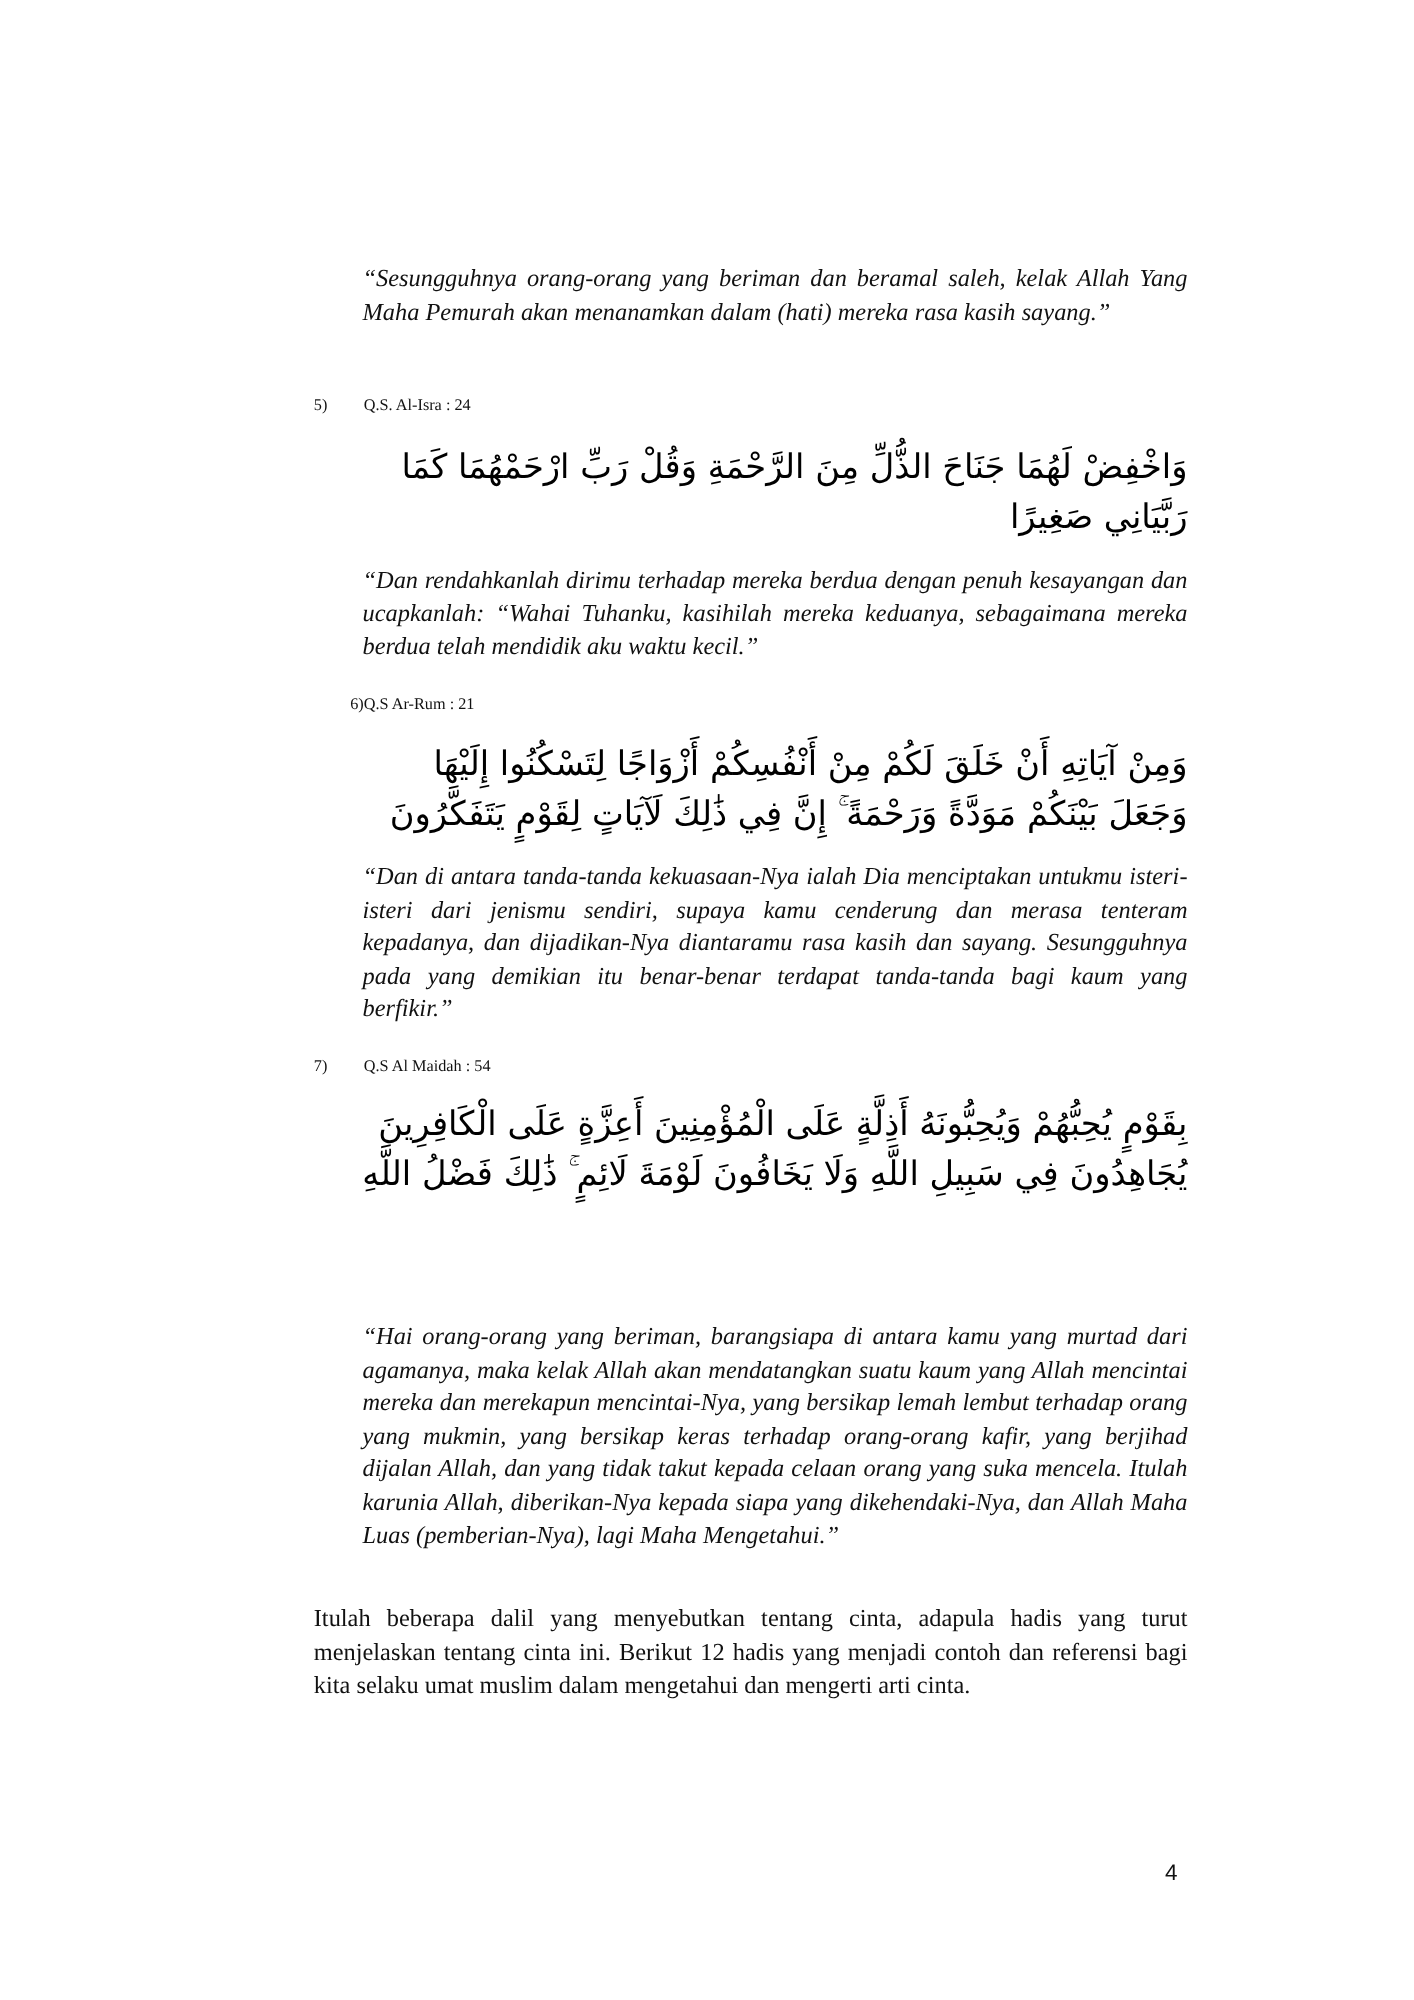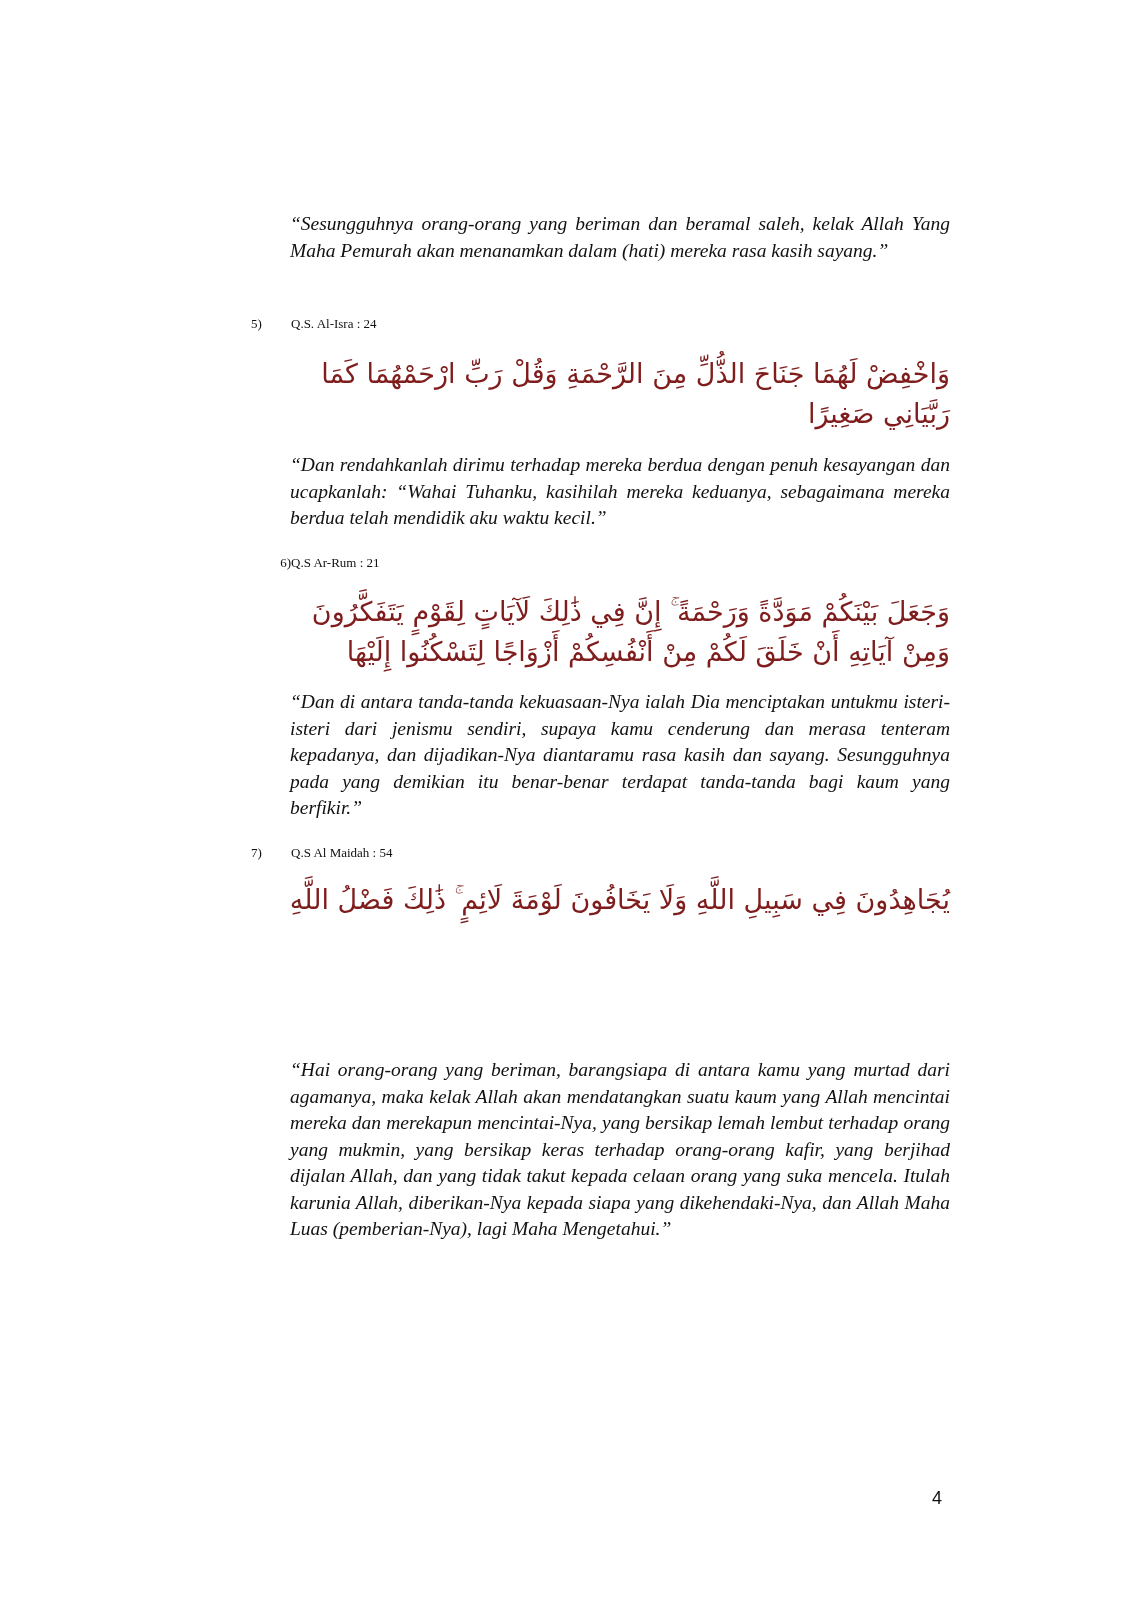--- a/index.html
+++ b/index.html
@@ -44,21 +44,21 @@
   }
   .arabic {
     position: absolute;
     left: 290px;
     width: 660px;
     direction: rtl;
     text-align: right;
     font-family: "DejaVu Sans", sans-serif;
     font-size: 27px;
     line-height: 40px;
-    color: #7f1d1d;
+    color: #000000;
   }
   .arabic .line {
     display: block;
     white-space: nowrap;
   }
   .paragraph {
     position: absolute;
     left: 251px;
     width: 699px;
     font-size: 19.5px;
@@ -88,29 +88,31 @@
   <div class="arabic" style="top:354px;">
     <span class="line">وَاخْفِضْ لَهُمَا جَنَاحَ الذُّلِّ مِنَ الرَّحْمَةِ وَقُلْ رَبِّ ارْحَمْهُمَا كَمَا</span>
     <span class="line">رَبَّيَانِي صَغِيرًا</span>
   </div>
   <div class="quote" style="top:452px;">“Dan rendahkanlah dirimu terhadap mereka berdua dengan penuh kesayangan dan ucapkanlah: “Wahai Tuhanku, kasihilah mereka keduanya, sebagaimana mereka berdua telah mendidik aku waktu kecil.”</div>
 
   <div class="item-heading" style="top:550px;text-align:right;">
     <span class="num">6)</span><span>Q.S Ar-Rum : 21</span>
   </div>
   <div class="arabic" style="top:592px;">
+    <span class="line">وَمِنْ آيَاتِهِ أَنْ خَلَقَ لَكُمْ مِنْ أَنْفُسِكُمْ أَزْوَاجًا لِتَسْكُنُوا إِلَيْهَا</span>
     <span class="line">وَجَعَلَ بَيْنَكُمْ مَوَدَّةً وَرَحْمَةً ۚ إِنَّ فِي ذَٰلِكَ لَآيَاتٍ لِقَوْمٍ يَتَفَكَّرُونَ</span>
-    <span class="line">وَمِنْ آيَاتِهِ أَنْ خَلَقَ لَكُمْ مِنْ أَنْفُسِكُمْ أَزْوَاجًا لِتَسْكُنُوا إِلَيْهَا</span>
   </div>
   <div class="quote" style="top:689px;">“Dan di antara tanda-tanda kekuasaan-Nya ialah Dia menciptakan untukmu isteri-isteri dari jenismu sendiri, supaya kamu cenderung dan merasa tenteram kepadanya, dan dijadikan-Nya diantaramu rasa kasih dan sayang. Sesungguhnya pada yang demikian itu benar-benar terdapat tanda-tanda bagi kaum yang berfikir.”</div>
 
   <div class="item-heading" style="top:840px;">
     <span class="num">7)</span><span>Q.S Al Maidah : 54</span>
   </div>
   <div class="arabic" style="top:880px;">
+    <span class="line">بِقَوْمٍ يُحِبُّهُمْ وَيُحِبُّونَهُ أَذِلَّةٍ عَلَى الْمُؤْمِنِينَ أَعِزَّةٍ عَلَى الْكَافِرِينَ</span>
     <span class="line">يُجَاهِدُونَ فِي سَبِيلِ اللَّهِ وَلَا يَخَافُونَ لَوْمَةَ لَائِمٍ ۚ ذَٰلِكَ فَضْلُ اللَّهِ</span>
   </div>
   <div class="quote" style="top:1057px;">“Hai orang-orang yang beriman, barangsiapa di antara kamu yang murtad dari agamanya, maka kelak Allah akan mendatangkan suatu kaum yang Allah mencintai mereka dan merekapun mencintai-Nya, yang bersikap lemah lembut terhadap orang yang mukmin, yang bersikap keras terhadap orang-orang kafir, yang berjihad dijalan Allah, dan yang tidak takut kepada celaan orang yang suka mencela. Itulah karunia Allah, diberikan-Nya kepada siapa yang dikehendaki-Nya, dan Allah Maha Luas (pemberian-Nya), lagi Maha Mengetahui.”</div>
 
+  <div class="paragraph" style="top:1283px;">Itulah beberapa dalil yang menyebutkan tentang cinta, adapula hadis yang turut menjelaskan tentang cinta ini. Berikut 12 hadis yang menjadi contoh dan referensi bagi kita selaku umat muslim dalam mengetahui dan mengerti arti cinta.</div>
 
   <div class="page-number">4</div>
 
 </div>
 
 </body></html>

